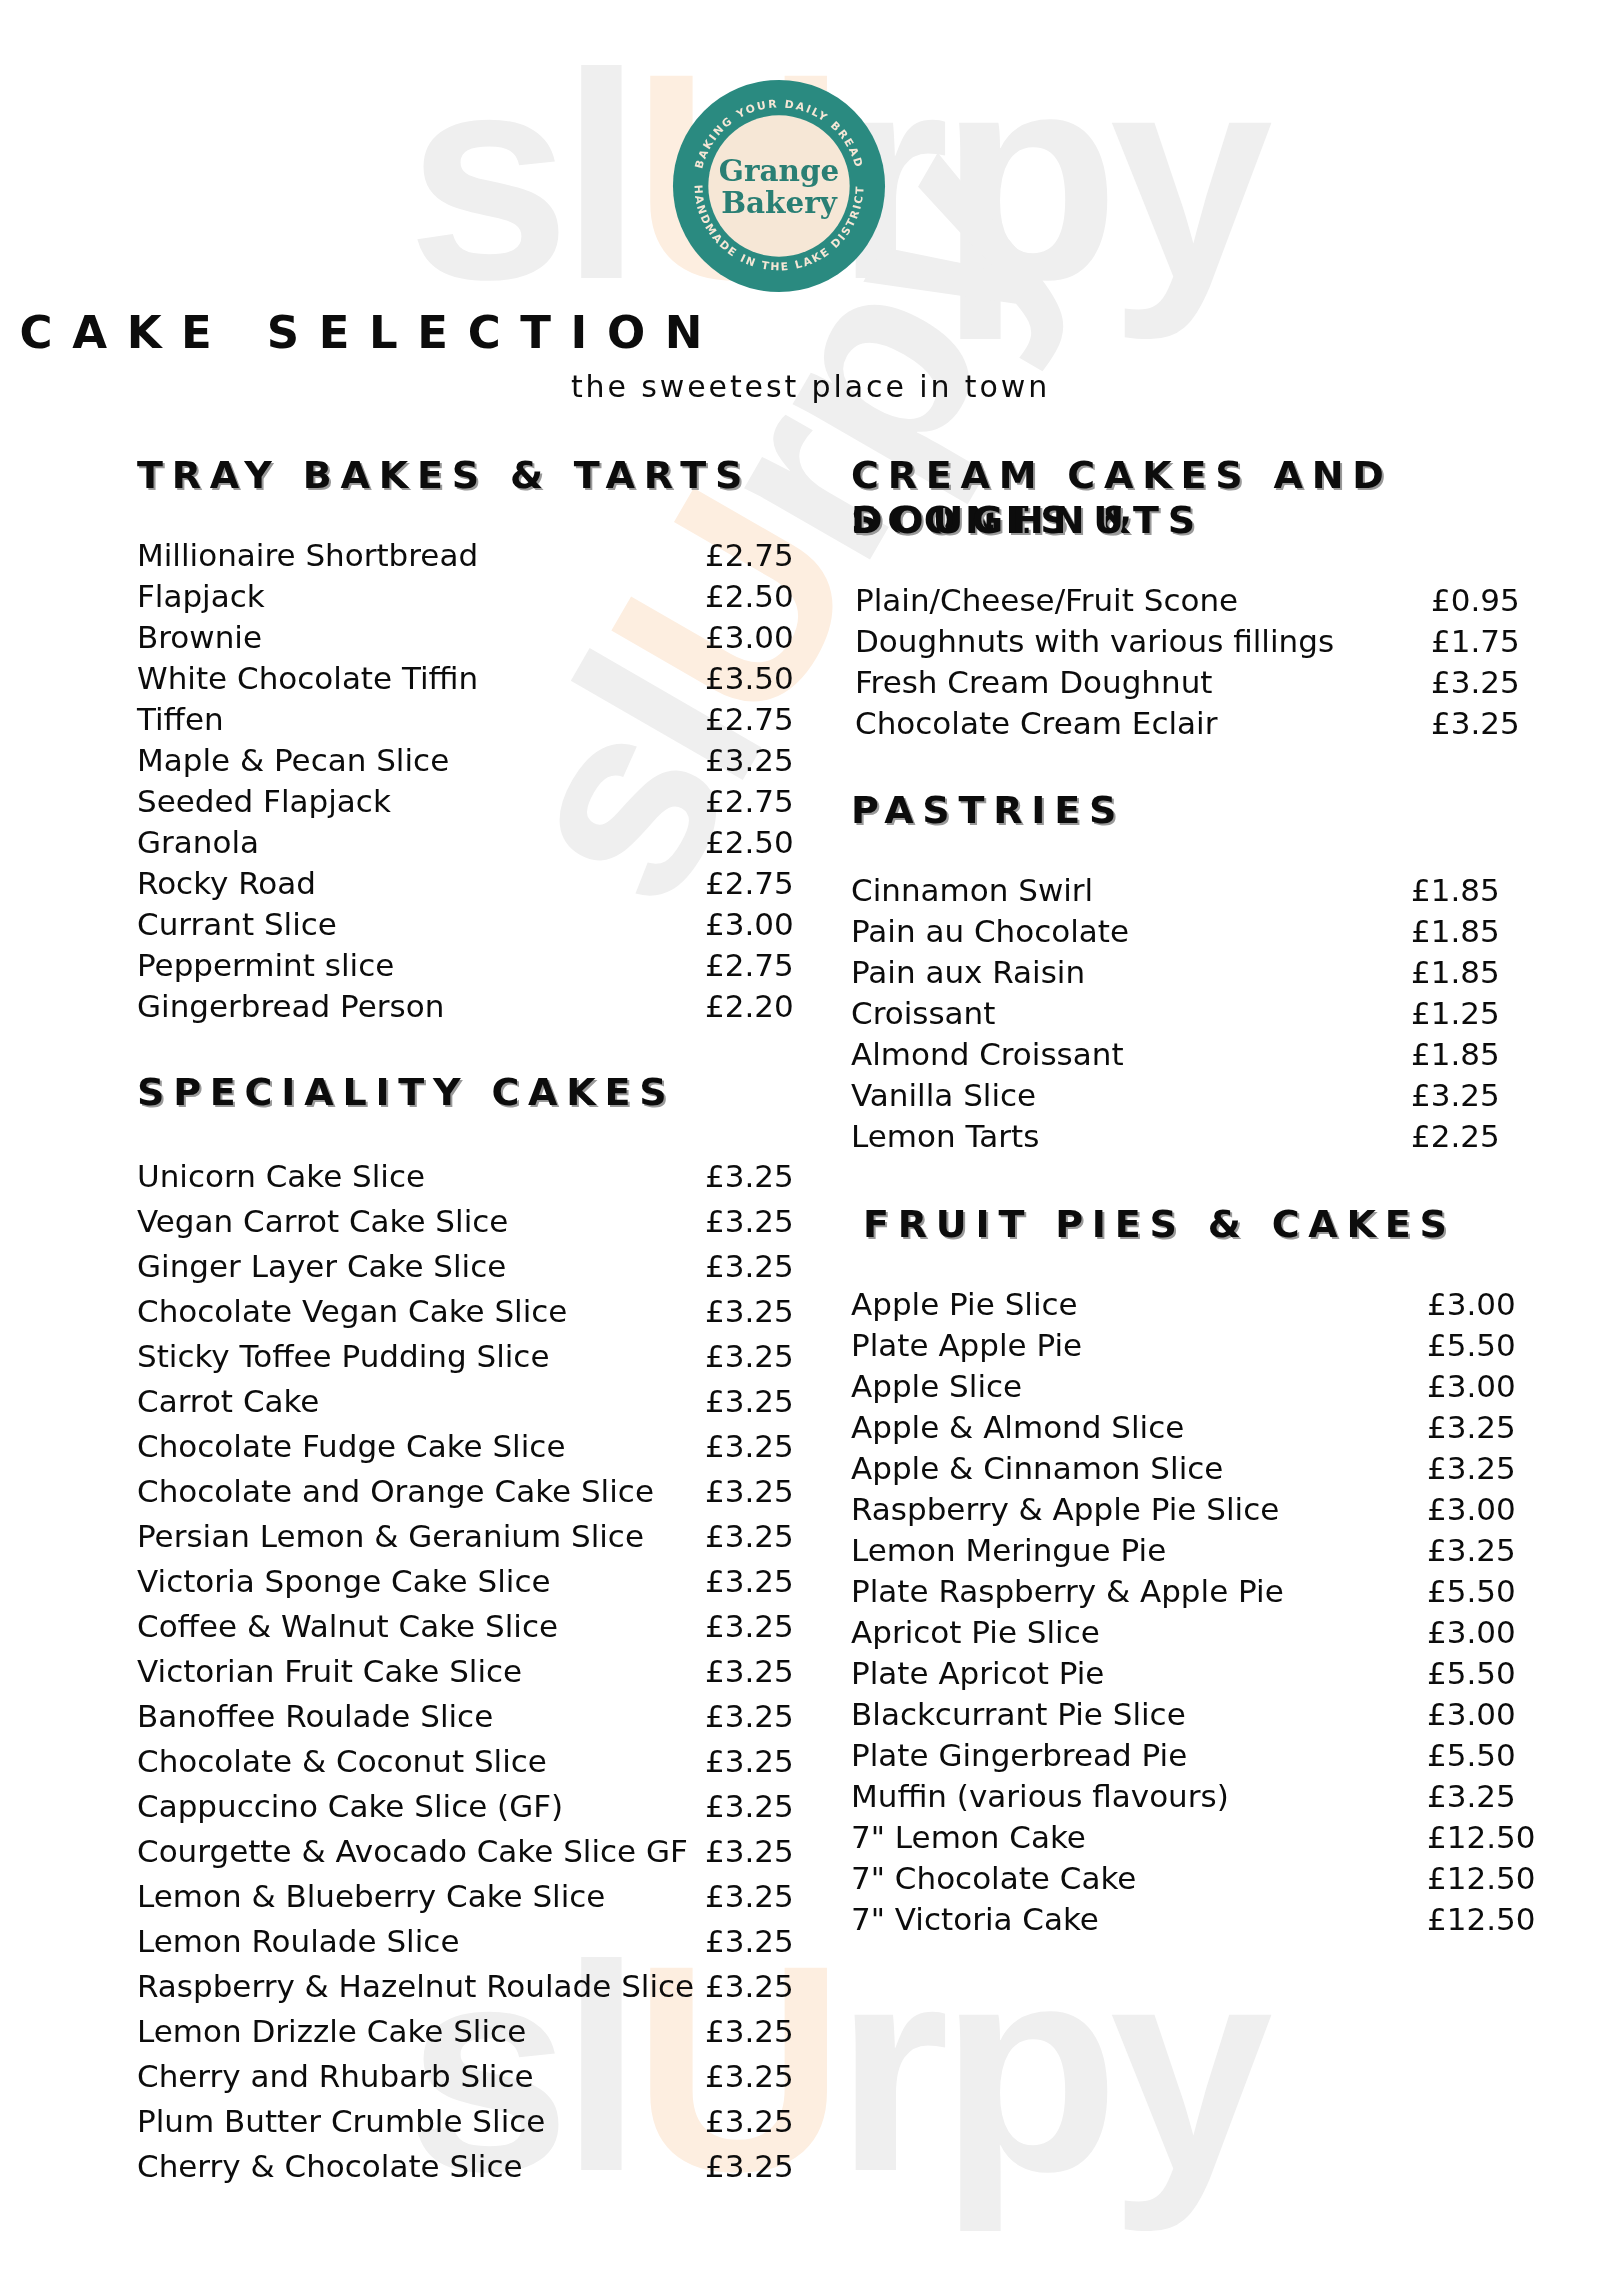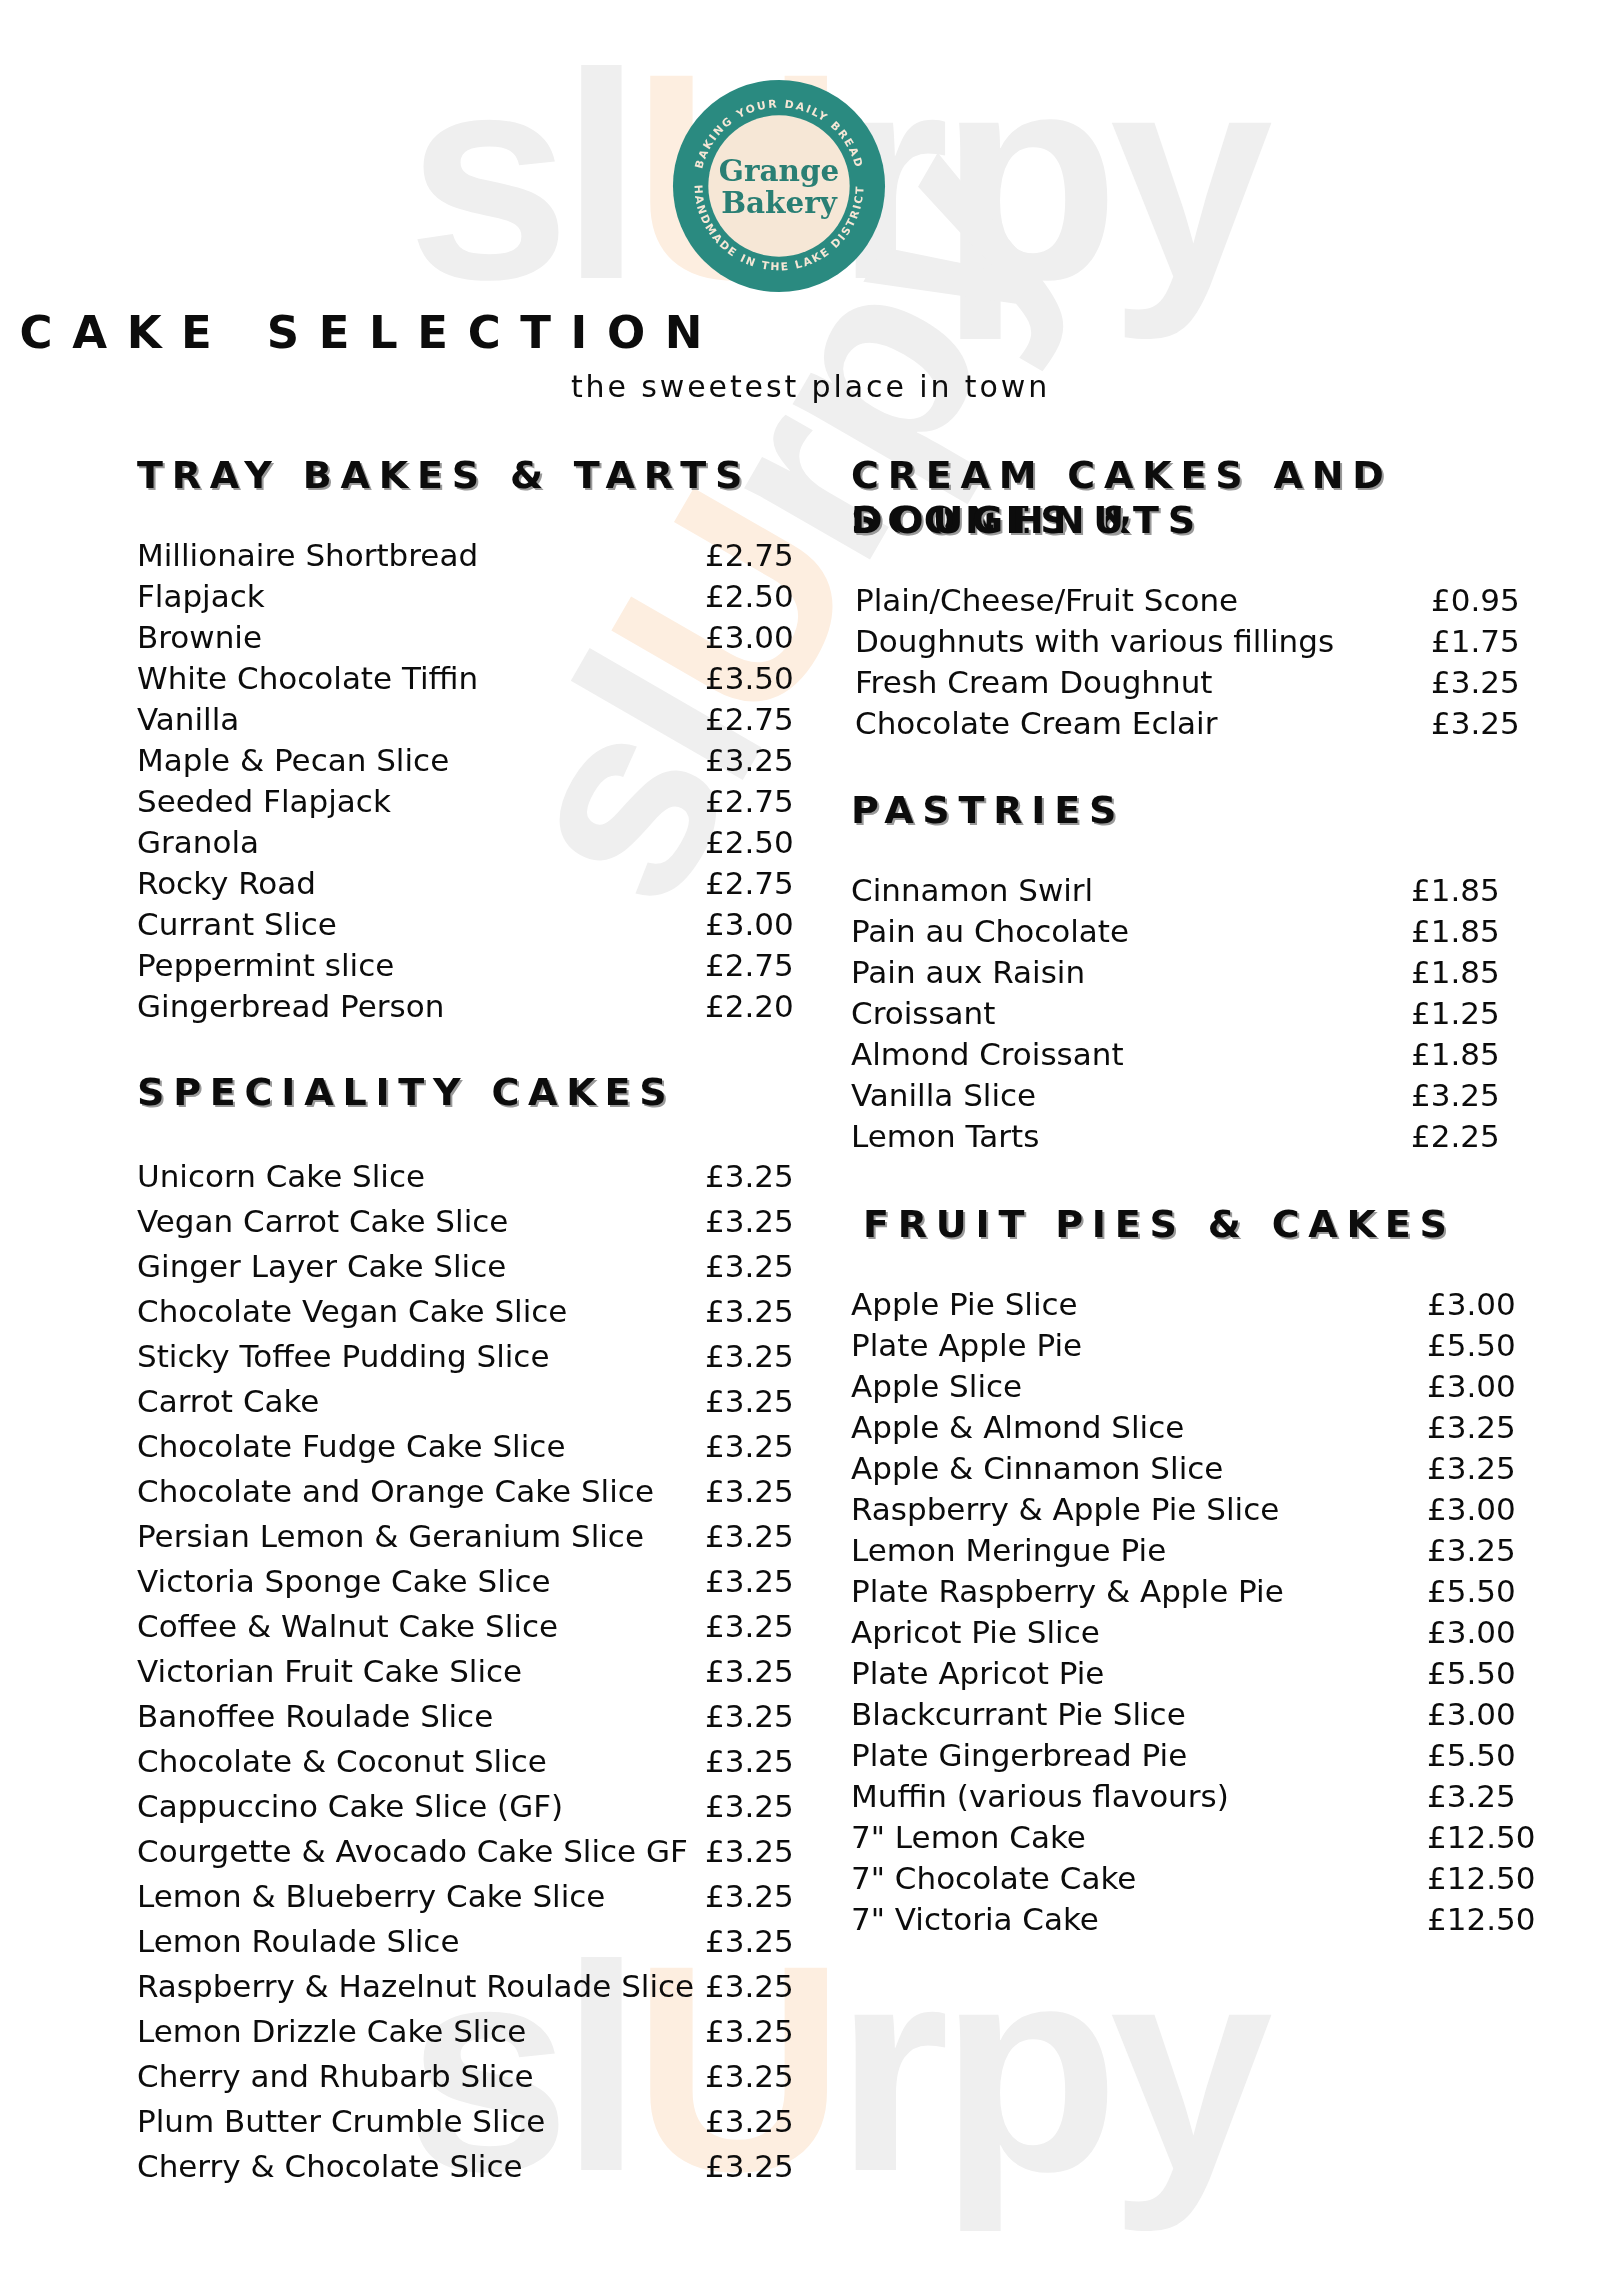--- a/index.html
+++ b/index.html
@@ -102,21 +102,21 @@
     </li>
     <li>
       <span class="name">Brownie</span>
       <span class="price">£3.00</span>
     </li>
     <li>
       <span class="name">White Chocolate Tiffin</span>
       <span class="price">£3.50</span>
     </li>
     <li>
-      <span class="name">Vanilla</span>
+      <span class="name">Tiffen</span>
       <span class="price">£2.75</span>
     </li>
     <li>
       <span class="name">Maple &amp; Pecan Slice</span>
       <span class="price">£3.25</span>
     </li>
     <li>
       <span class="name">Seeded Flapjack</span>
       <span class="price">£2.75</span>
     </li>

